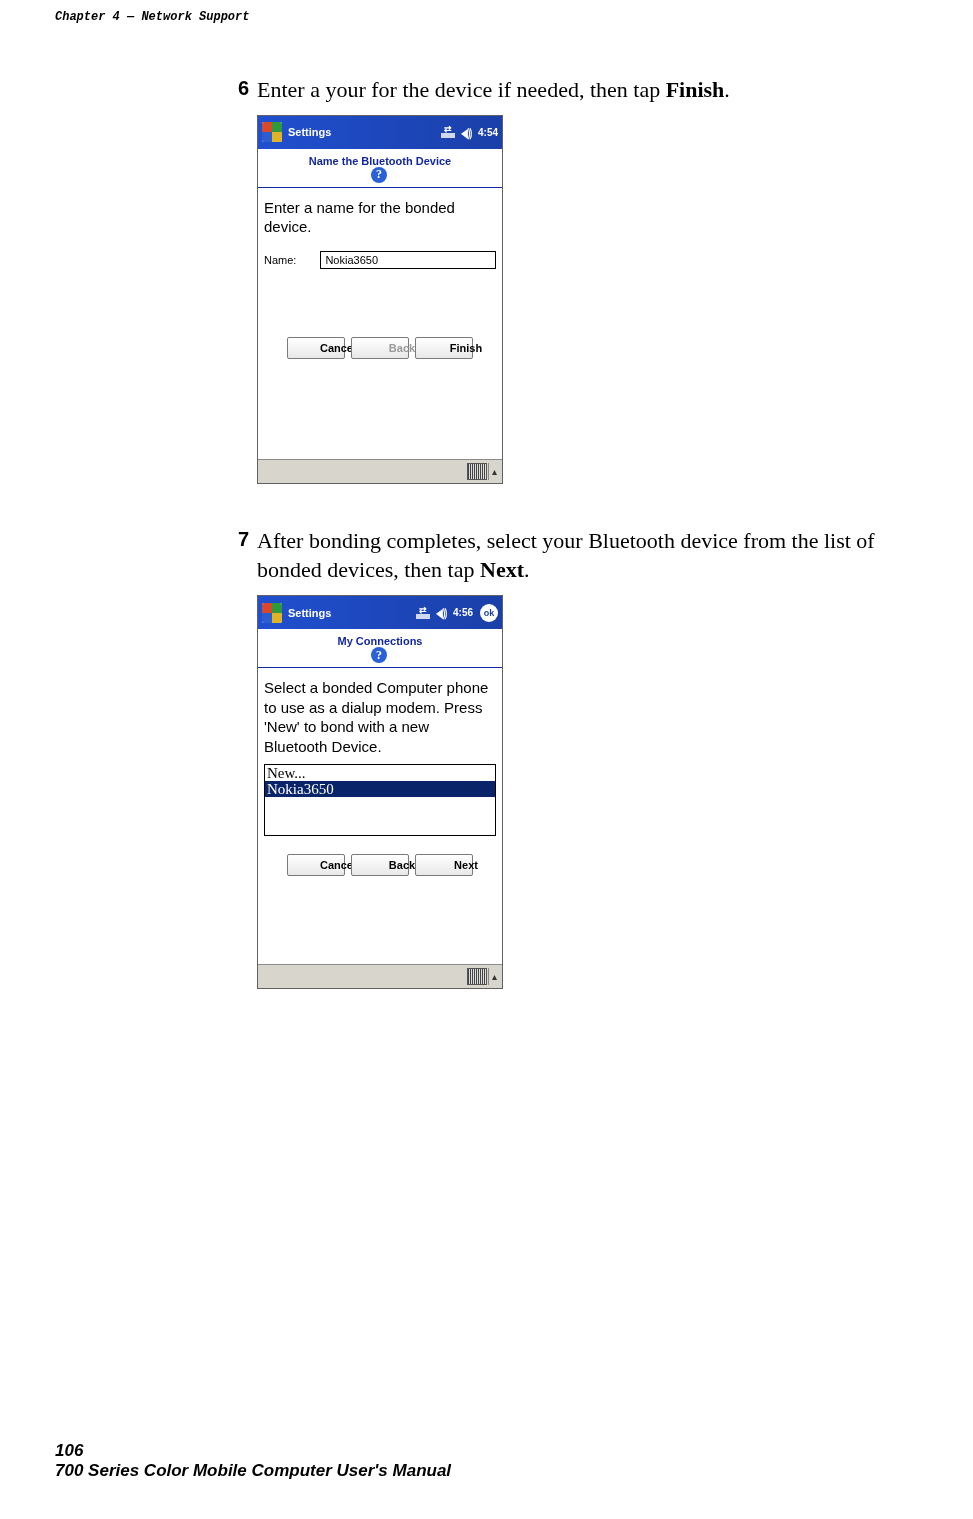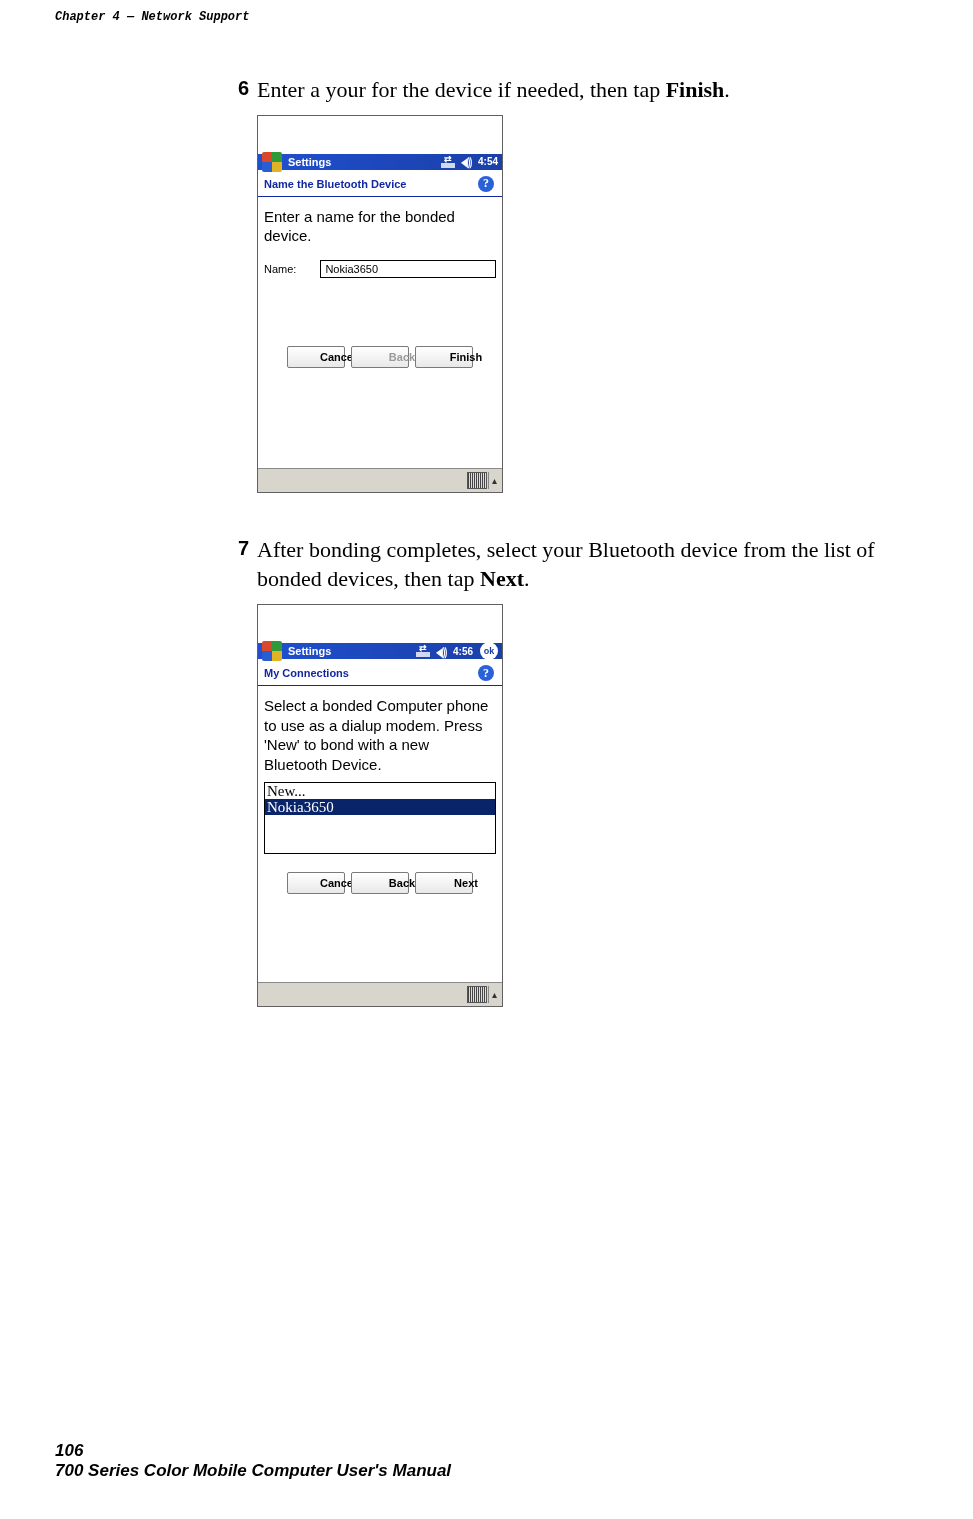--- a/index.html
+++ b/index.html
@@ -63,28 +63,27 @@
     
     .pda {
       width: 246px;
       border: 1px solid #616161;
       margin-left: 32px;
       margin-bottom: 42px;
       font-family: Tahoma, Verdana, Arial, sans-serif;
       font-size: 11px;
     }
     .pda-top {
-      height: 16px;
+      height: 33px;
       background: linear-gradient(to right, #2050d0, #1a3fa8);
       display: flex;
       align-items: center;
       padding: 0 4px;
       color: white;
       gap: 6px;
-      margin-top: 38px;
     }
     .start-flag {
       width: 20px;
       height: 20px;
       background: #fff;
       border-radius: 2px;
       display: flex;
       flex-wrap: wrap;
       overflow: hidden;
       flex-shrink: 0;
@@ -108,20 +107,21 @@
       margin-left: 3px;
     }
 
     .pda-caption {
       display: flex;
       justify-content: space-between;
       align-items: center;
       color: #1328a0;
       font-weight: bold;
       padding: 6px 6px 4px 6px;
+      flex-direction: column;
     }
     .help-ico {
       width: 16px; height: 16px; border-radius: 50%;
       background: #2a60d8; color: #fff;
       display: flex; align-items: center; justify-content: center;
       font-family: Georgia, serif; font-weight: bold; font-size: 12px;
       margin-right: 2px;
     }
     .thin-line { height: 1px; background: #1328a0; margin: 0 0 6px 0; }
 

